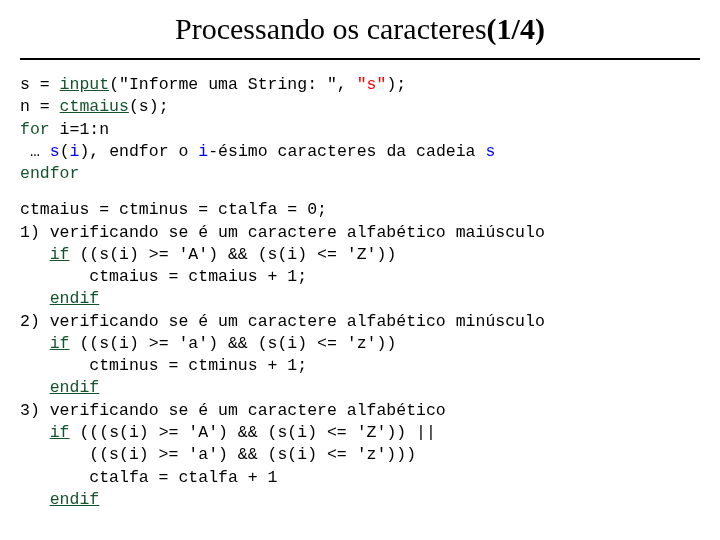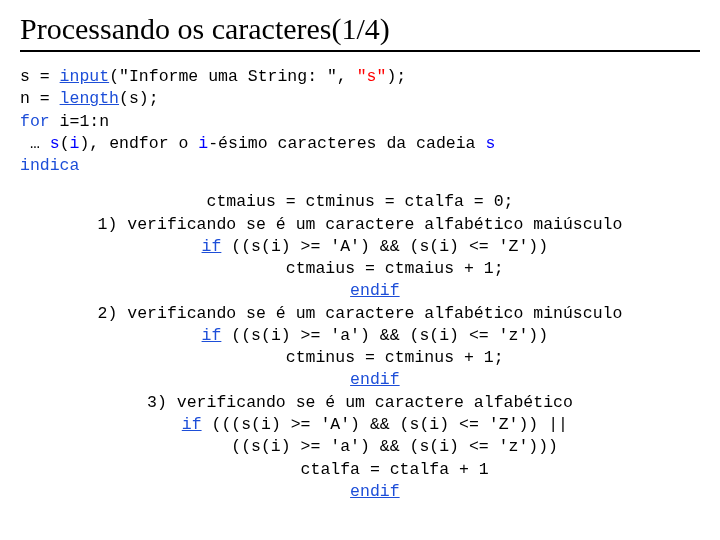--- a/index.html
+++ b/index.html
@@ -10,60 +10,60 @@
     background: #fff;
     font-family: "Times New Roman", Times, serif;
     color: #000;
     box-sizing: border-box;
   }
   .slide {
     padding: 12px 20px 10px 20px;
   }
   .header {
     display: flex;
-    justify-content: flex-start;
+    justify-content: center;
     align-items: baseline;
     border-bottom: 2.5px solid #000;
-    padding-bottom: 4px;
+    padding-bottom: 12px;
     margin-bottom: 14px;
   }
   .title {
     font-size: 30px;
     font-weight: 400;
   }
   .pager {
     font-size: 30px;
-    font-weight: 400;
+    font-weight: 700;
   }
   .code {
     font-family: "Courier New", Courier, monospace;
     font-size: 16.5px;
     line-height: 1.35;
     white-space: pre;
   }
-  .kw { color: #1d4ed8; }
+  .kw { color: #14532d; }
   .str { color: #ff0000; }
   .var { color: #0000ff; }
   .u { text-decoration: underline; }
-  .blk2 { margin-top: 14px; text-align: center; }
+  .blk2 { margin-top: 14px; }
 </style>
 </head>
 <body>
 
 <div class="slide">
   <div class="header">
     <span class="title">Processando os caracteres</span>
     <span class="pager">(1/4)</span>
   </div>
 
   <div class="code"><span><span>s = </span><span class="kw u">input</span><span>("Informe uma String: ", </span><span class="str">"s"</span><span>);</span></span>
-<span><span>n = </span><span class="kw u">length</span><span>(s);</span></span>
+<span><span>n = </span><span class="kw u">ctmaius</span><span>(s);</span></span>
 <span><span class="kw">for</span><span> i=1:n</span></span>
 <span><span> … </span><span class="var">s</span><span>(</span><span class="var">i</span><span>), endfor o </span><span class="var">i</span><span>-ésimo caracteres da cadeia </span><span class="var">s</span></span>
-<span><span class="kw">indica</span></span></div>
+<span><span class="kw">endfor</span></span></div>
 
   <div class="code blk2"><span>ctmaius = ctminus = ctalfa = 0;</span>
 <span>1) verificando se é um caractere alfabético maiúsculo</span>
 <span><span>   </span><span class="kw u">if</span><span> ((s(i) &gt;= 'A') &amp;&amp; (s(i) &lt;= 'Z'))</span></span>
 <span>       ctmaius = ctmaius + 1;</span>
 <span><span>   </span><span class="kw u">endif</span></span>
 <span>2) verificando se é um caractere alfabético minúsculo</span>
 <span><span>   </span><span class="kw u">if</span><span> ((s(i) &gt;= 'a') &amp;&amp; (s(i) &lt;= 'z'))</span></span>
 <span>       ctminus = ctminus + 1;</span>
 <span><span>   </span><span class="kw u">endif</span></span>

